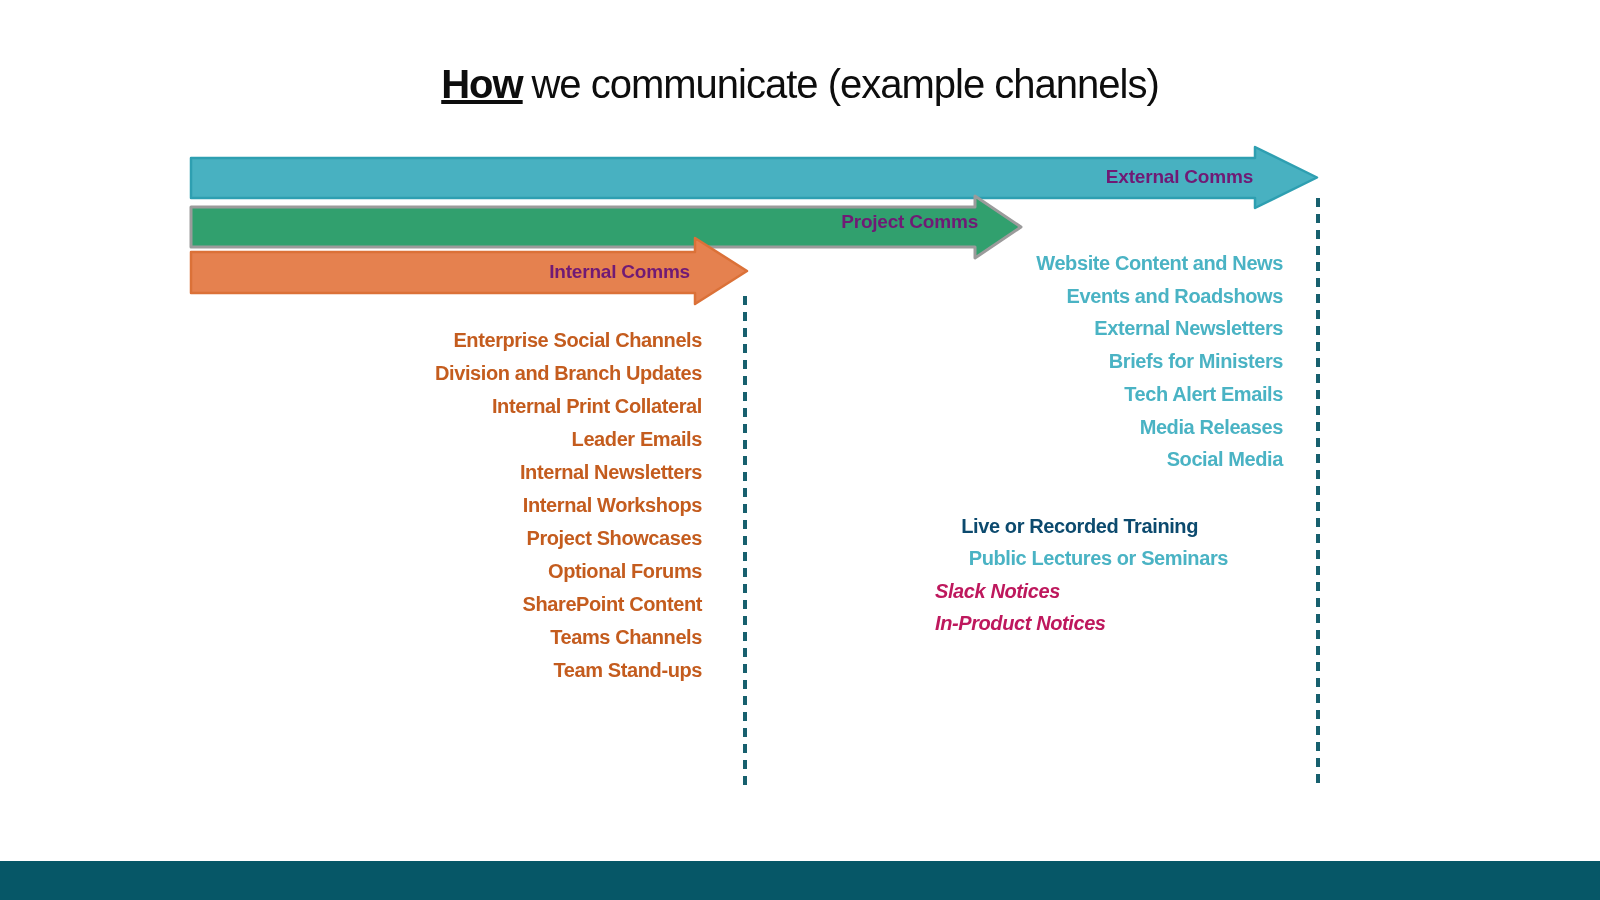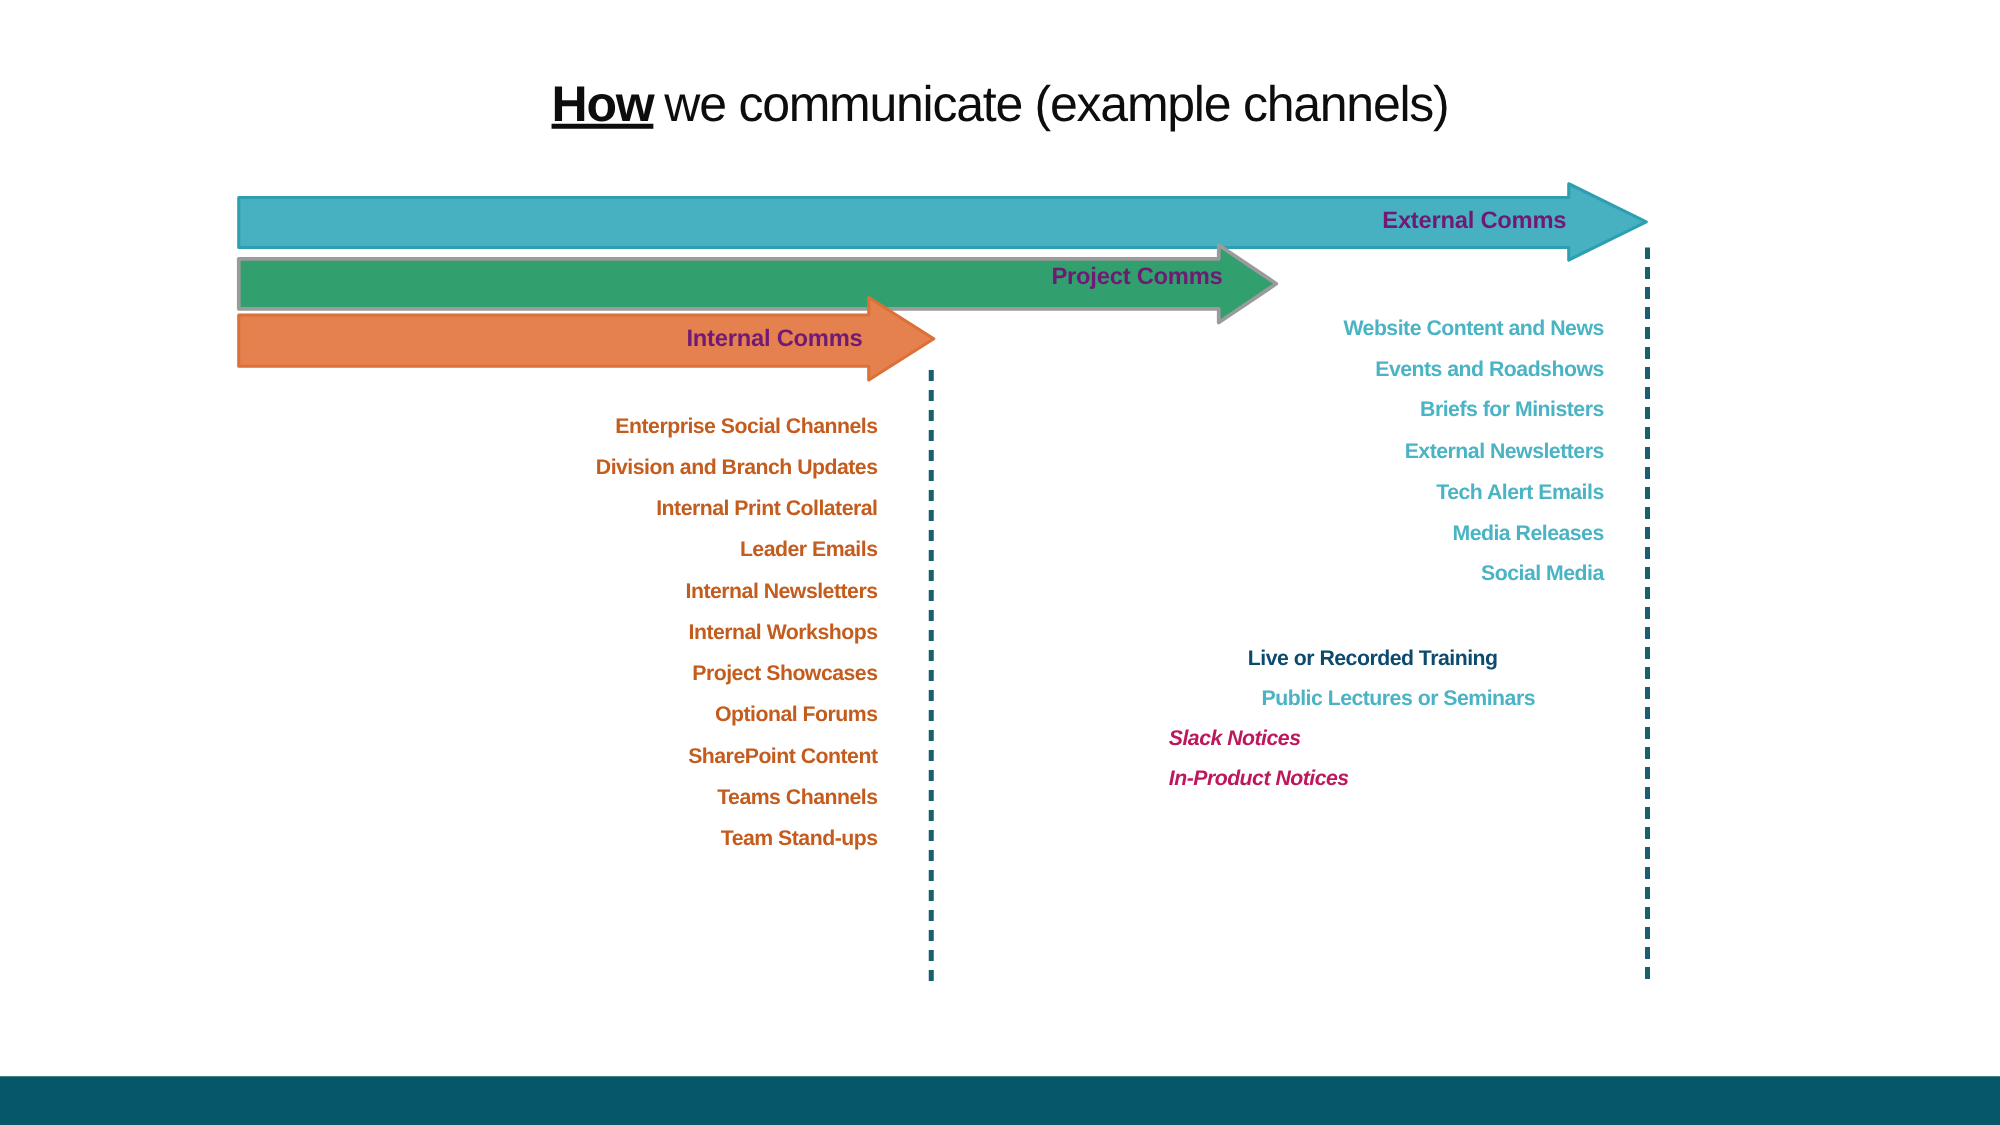--- a/index.html
+++ b/index.html
@@ -49,21 +49,21 @@
     width: 4px;
     background: repeating-linear-gradient(to bottom,
       #17606E 0px, #17606E 9px, transparent 9px, transparent 16px);
   }
   .vline-left  { left: 743px;  top: 296px; height: 492px; }
   .vline-right { left: 1316px; top: 198px; height: 590px; }
 
   .list {
     position: absolute;
     font-weight: 700;
-    font-size: 17px;
+    font-size: 20px;
     letter-spacing: -0.4px;
     white-space: nowrap;
   }
   .list-internal {
     right: 898px; top: 324px;
     text-align: right;
     line-height: 33px;
     color: #C45C1E;
   }
   .list-external {
@@ -133,22 +133,22 @@
     <div class="list-item">Project Showcases</div>
     <div class="list-item">Optional Forums</div>
     <div class="list-item">SharePoint Content</div>
     <div class="list-item">Teams Channels</div>
     <div class="list-item">Team Stand-ups</div>
   </div>
 
   <div class="list list-external">
     <div class="list-item">Website Content and News</div>
     <div class="list-item">Events and Roadshows</div>
+    <div class="list-item">External Newsletters</div>
     <div class="list-item">Briefs for Ministers</div>
-    <div class="list-item">External Newsletters</div>
     <div class="list-item">Tech Alert Emails</div>
     <div class="list-item">Media Releases</div>
     <div class="list-item">Social Media</div>
   </div>
 
   <div class="list item-overlap-0">Live or Recorded Training</div>
   <div class="list item-overlap-1">Public Lectures or Seminars</div>
 
   <div class="list list-product">
     <div class="list-item">Slack Notices</div>

